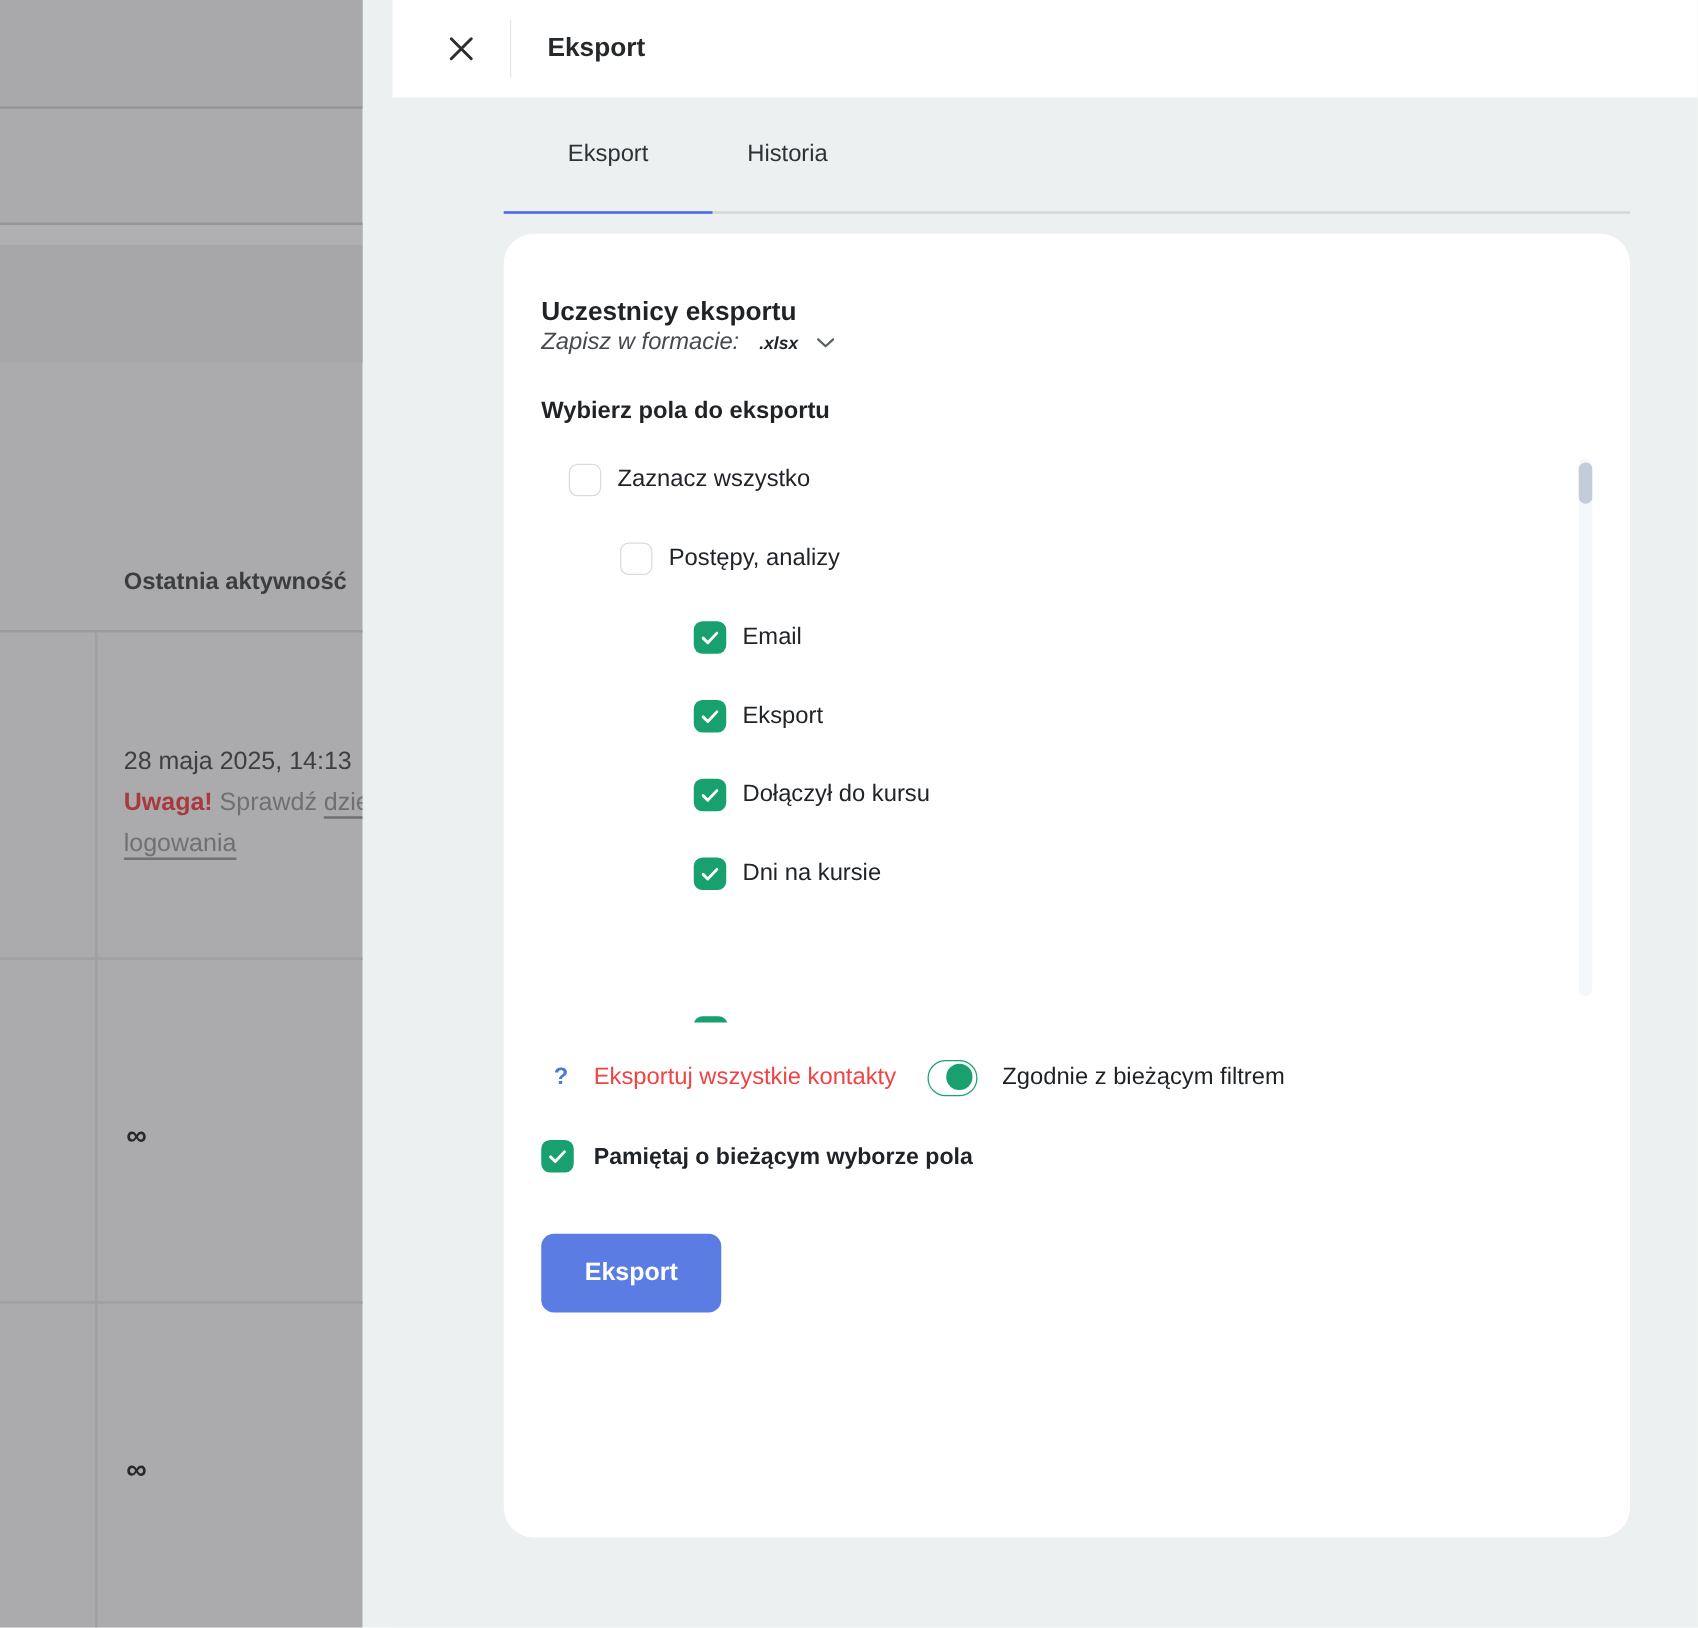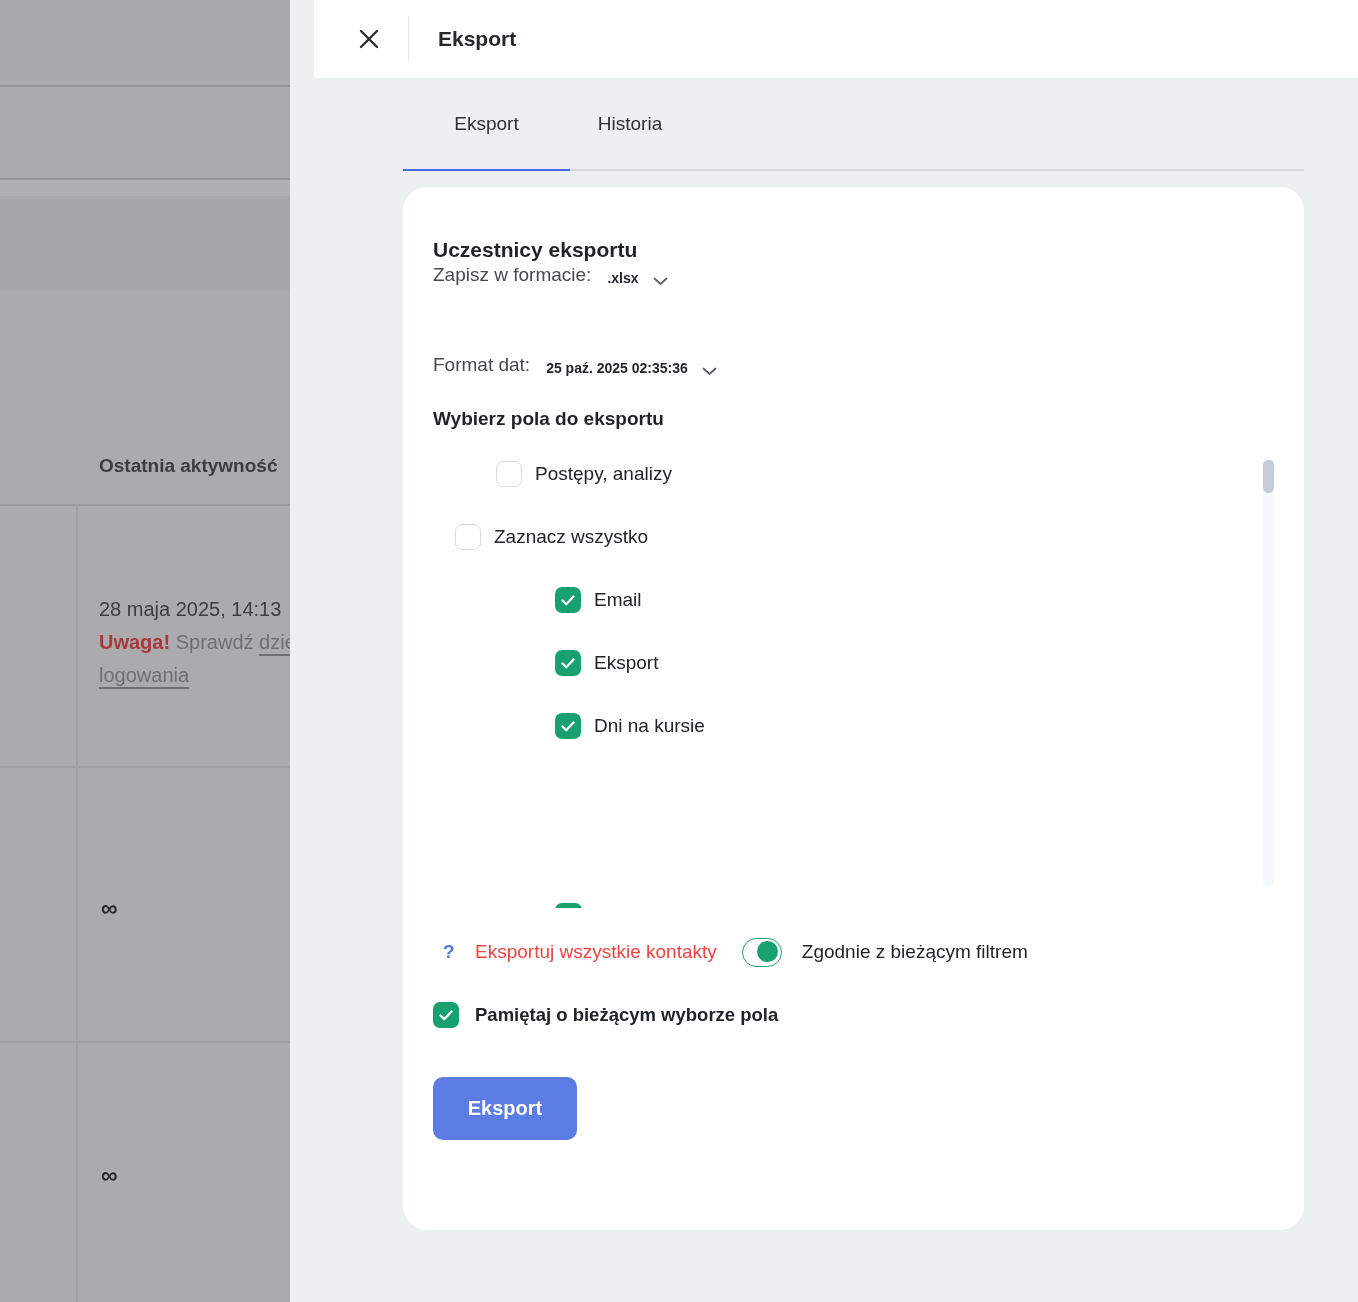--- a/index.html
+++ b/index.html
@@ -40,21 +40,21 @@
   
   .tabs { margin:0 54px 0 89px; display:flex; border-bottom:2px solid #d5d8da; height:93px; align-items:stretch; }
   .tab { display:flex; align-items:center; justify-content:center; font-size:19px; color:#2e3236; cursor:pointer; margin-bottom:-2px; }
   .tab-active { width:167px; border-bottom:2px solid #4a68ee; }
   .tab-plain  { width:120px; border-bottom:2px solid transparent; }
 
   
   .card { margin:16px 54px 0 89px; height:1043px; background:#ffffff; border-radius:24px; padding:0 30px; position:relative; }
   .card-title { margin-top:0; padding-top:51px; font-size:21px; font-weight:700; color:#1f2326; height:75px; }
 
-  .select-row { display:flex; align-items:flex-end; height:24px; cursor:pointer; }
+  .select-row { display:flex; align-items:center; height:24px; cursor:pointer;font-style:italic; }
   .row-format { margin-top:0; }
   .row-date { margin-top:66px; }
   .select-label { font-size:19px; color:#46494e; }
   .select-value { font-size:14px; font-weight:700; color:#212529; margin-left:16px; white-space:nowrap; }
   .chevron { margin-left:14px; display:flex; align-items:center; }
 
   .fields-title { margin-top:32px; font-size:19px; font-weight:700; color:#1f2326; height:22px; }
 
   
   .scroll-list { margin-top:22px; height:456px; position:relative; overflow:hidden; }
@@ -132,64 +132,63 @@
     <div class="select-row row-format">
       <span class="select-label">Zapisz w formacie:</span>
       <span class="select-value">.xlsx</span>
       <span class="chevron">
         <svg width="15" height="9" viewBox="0 0 15 9">
             <polyline points="1.5,1.5 7.5,7 13.5,1.5" fill="none" stroke="#5a6065" stroke-width="1.8" stroke-linecap="round" stroke-linejoin="round"></polyline>
           </svg>
       </span>
     </div>
 
-    <div class="select-row row-date">
-      <span class="select-label">Format dat:</span>
-      <span class="select-value">25 paź. 2025 02:35:36</span>
-      <span class="chevron">
-        <svg width="15" height="9" viewBox="0 0 15 9">
-            <polyline points="1.5,1.5 7.5,7 13.5,1.5" fill="none" stroke="#5a6065" stroke-width="1.8" stroke-linecap="round" stroke-linejoin="round"></polyline>
-          </svg>
-      </span>
-    </div>
 
     <div class="fields-title">Wybierz pola do eksportu</div>
 
     <div class="scroll-list">
       <div class="list-pad"></div>
+
+      <div class="cb-row ind0">
+        <span class="checkbox cb-off"></span>
+        <span class="cb-label">Zaznacz wszystko</span>
+      </div>
 
       <div class="cb-row ind1">
         <span class="checkbox cb-off"></span>
         <span class="cb-label">Postępy, analizy</span>
       </div>
 
-      <div class="cb-row ind0">
-        <span class="checkbox cb-off"></span>
-        <span class="cb-label">Zaznacz wszystko</span>
-      </div>
-
 
       <div class="cb-row ind2">
         <span class="checkbox cb-on">
           <svg width="14" height="11" viewBox="0 0 14 11">
               <polyline points="1.5,5.5 5.2,9.2 12.5,1.5" fill="none" stroke="#ffffff" stroke-width="2.3" stroke-linecap="round" stroke-linejoin="round"></polyline>
             </svg>
         </span>
         <span class="cb-label">Email</span>
       </div>
 
       <div class="cb-row ind2">
         <span class="checkbox cb-on">
           <svg width="14" height="11" viewBox="0 0 14 11">
               <polyline points="1.5,5.5 5.2,9.2 12.5,1.5" fill="none" stroke="#ffffff" stroke-width="2.3" stroke-linecap="round" stroke-linejoin="round"></polyline>
             </svg>
         </span>
         <span class="cb-label">Eksport</span>
       </div>
 
+      <div class="cb-row ind2">
+        <span class="checkbox cb-on">
+          <svg width="14" height="11" viewBox="0 0 14 11">
+              <polyline points="1.5,5.5 5.2,9.2 12.5,1.5" fill="none" stroke="#ffffff" stroke-width="2.3" stroke-linecap="round" stroke-linejoin="round"></polyline>
+            </svg>
+        </span>
+        <span class="cb-label">Dołączył do kursu</span>
+      </div>
 
       <div class="cb-row ind2">
         <span class="checkbox cb-on">
           <svg width="14" height="11" viewBox="0 0 14 11">
               <polyline points="1.5,5.5 5.2,9.2 12.5,1.5" fill="none" stroke="#ffffff" stroke-width="2.3" stroke-linecap="round" stroke-linejoin="round"></polyline>
             </svg>
         </span>
         <span class="cb-label">Dni na kursie</span>
       </div>
 

